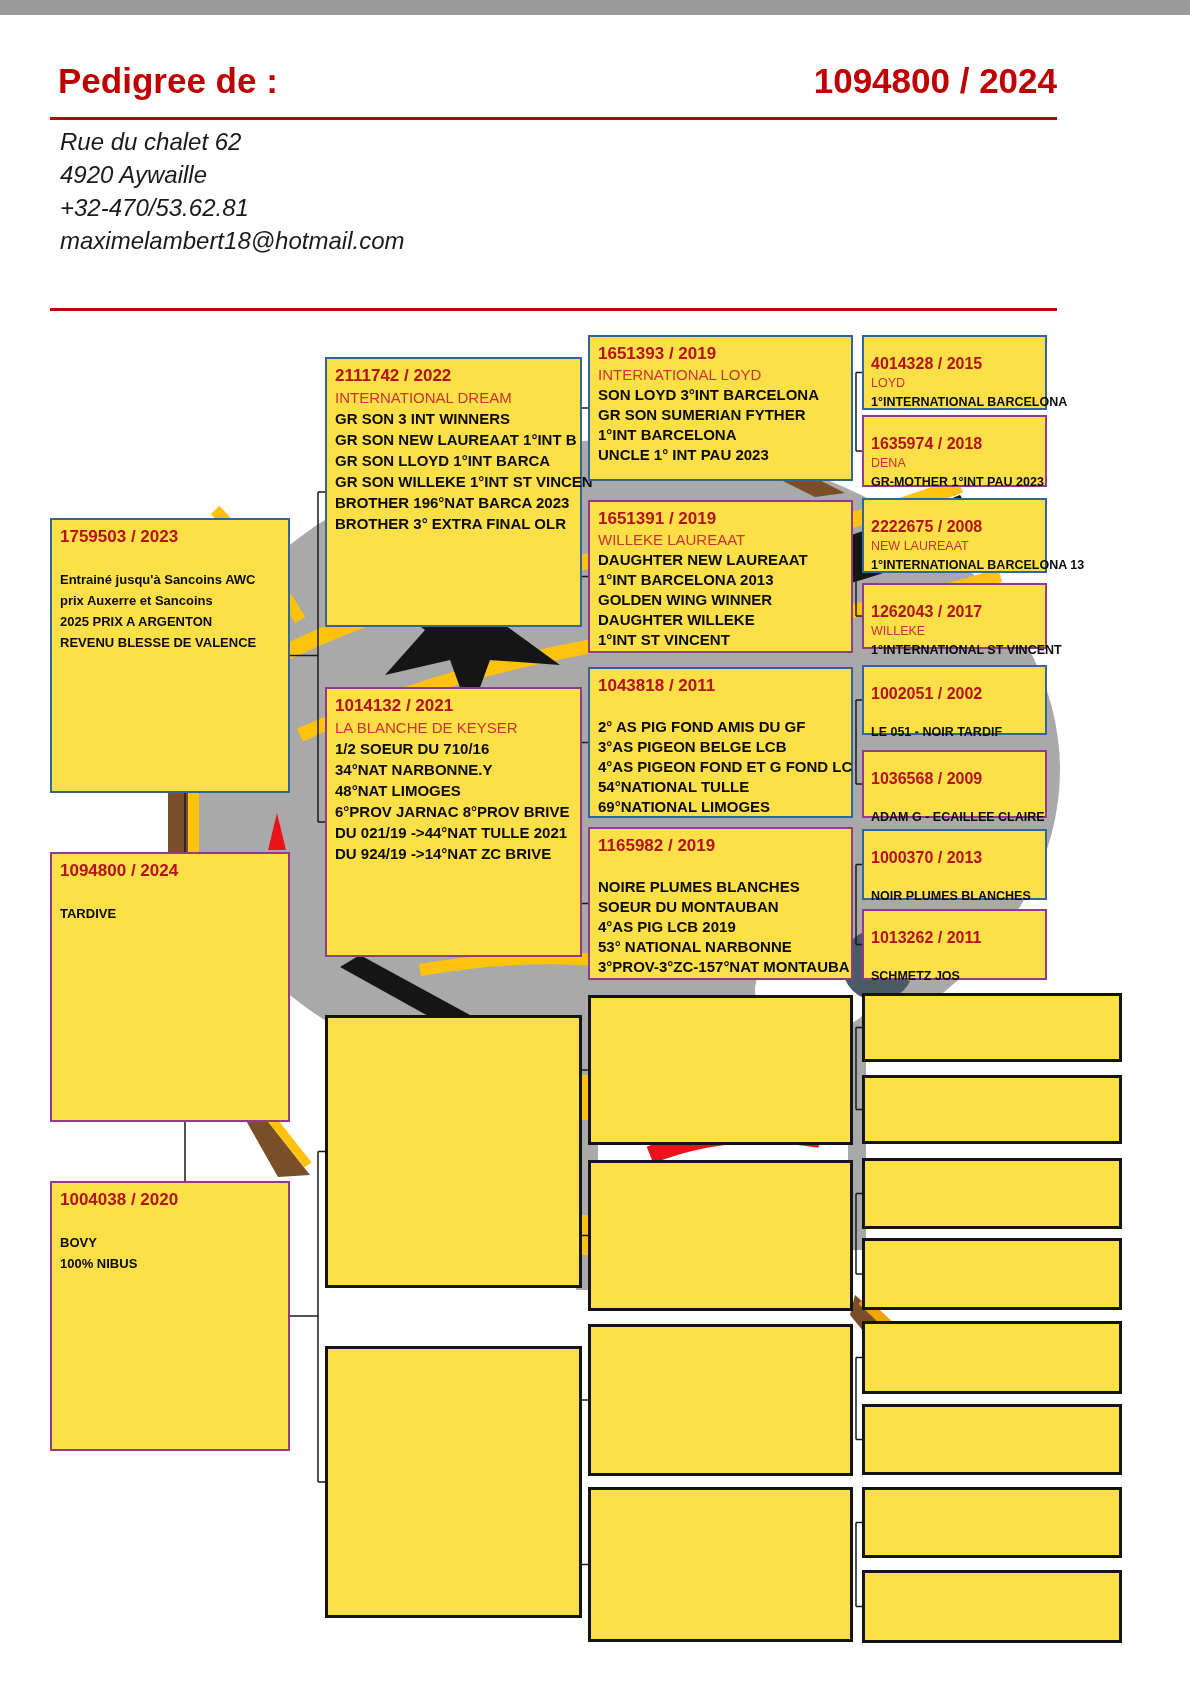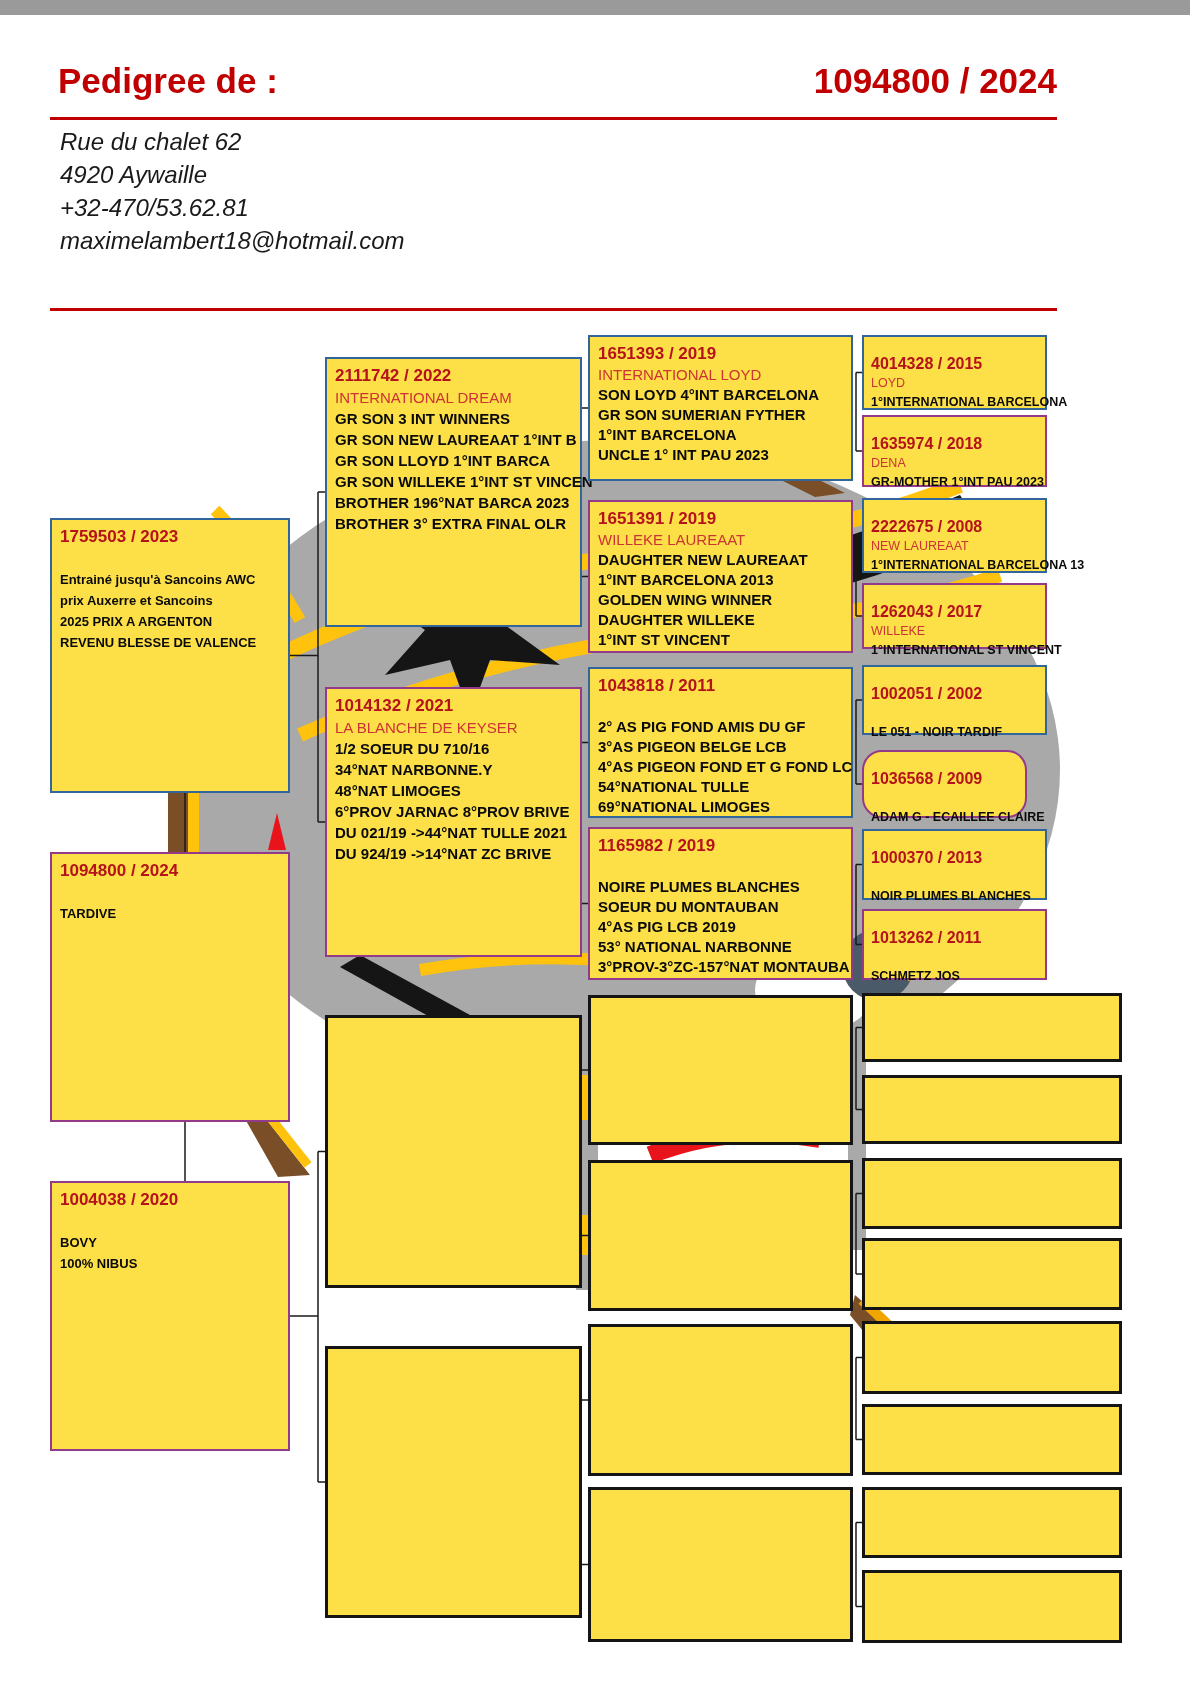--- a/index.html
+++ b/index.html
@@ -115,21 +115,21 @@
         <div class="line">48°NAT LIMOGES</div>
         <div class="line">6°PROV JARNAC 8°PROV BRIVE</div>
         <div class="line">DU 021/19 -&gt;44°NAT TULLE 2021</div>
         <div class="line">DU 924/19 -&gt;14°NAT ZC BRIVE</div>
       </div>
       <div class="box c2 empty" style="left: 325px; top: 1000px; width: 257px; height: 273px;"></div>
       <div class="box c2 empty" style="left: 325px; top: 1331px; width: 257px; height: 272px;"></div>
       <div class="box c3 sire" style="left: 588px; top: 320px; width: 265px; height: 146px;">
         <div class="ring">1651393 / 2019</div>
         <div class="pname">INTERNATIONAL LOYD</div>
-        <div class="line">SON LOYD 4°INT BARCELONA</div>
+        <div class="line">SON LOYD 3°INT BARCELONA</div>
         <div class="line">GR SON SUMERIAN FYTHER</div>
         <div class="line">1°INT BARCELONA</div>
         <div class="line">UNCLE 1° INT PAU 2023</div>
       </div>
       <div class="box c3 dam" style="left: 588px; top: 485px; width: 265px; height: 153px;">
         <div class="ring">1651391 / 2019</div>
         <div class="pname">WILLEKE LAUREAAT</div>
         <div class="line">DAUGHTER NEW LAUREAAT</div>
         <div class="line">1°INT BARCELONA 2013</div>
         <div class="line">GOLDEN WING WINNER</div>
@@ -176,21 +176,21 @@
       <div class="box c4 dam" style="left: 862px; top: 568px; width: 185px; height: 66px;">
         <div class="ring">1262043 / 2017</div>
         <div class="pname">WILLEKE</div>
         <div class="line">1°INTERNATIONAL ST VINCENT</div>
       </div>
       <div class="box c4 sire" style="left: 862px; top: 650px; width: 185px; height: 70px;">
         <div class="ring">1002051 / 2002</div>
         <div class="line"></div>
         <div class="line">LE 051 - NOIR TARDIF</div>
       </div>
-      <div class="box c4 dam" style="left: 862px; top: 735px; width: 165px; height: 68px; border-radius: 20px;">
+      <div class="box c4 dam" style="left: 862px; top: 735px; width: 185px; height: 68px;">
         <div class="ring">1036568 / 2009</div>
         <div class="line"></div>
         <div class="line">ADAM G - ECAILLEE CLAIRE</div>
       </div>
       <div class="box c4 sire" style="left: 862px; top: 814px; width: 185px; height: 71px;">
         <div class="ring">1000370 / 2013</div>
         <div class="line"></div>
         <div class="line">NOIR PLUMES BLANCHES</div>
       </div>
       <div class="box c4 dam" style="left: 862px; top: 894px; width: 185px; height: 71px;">

